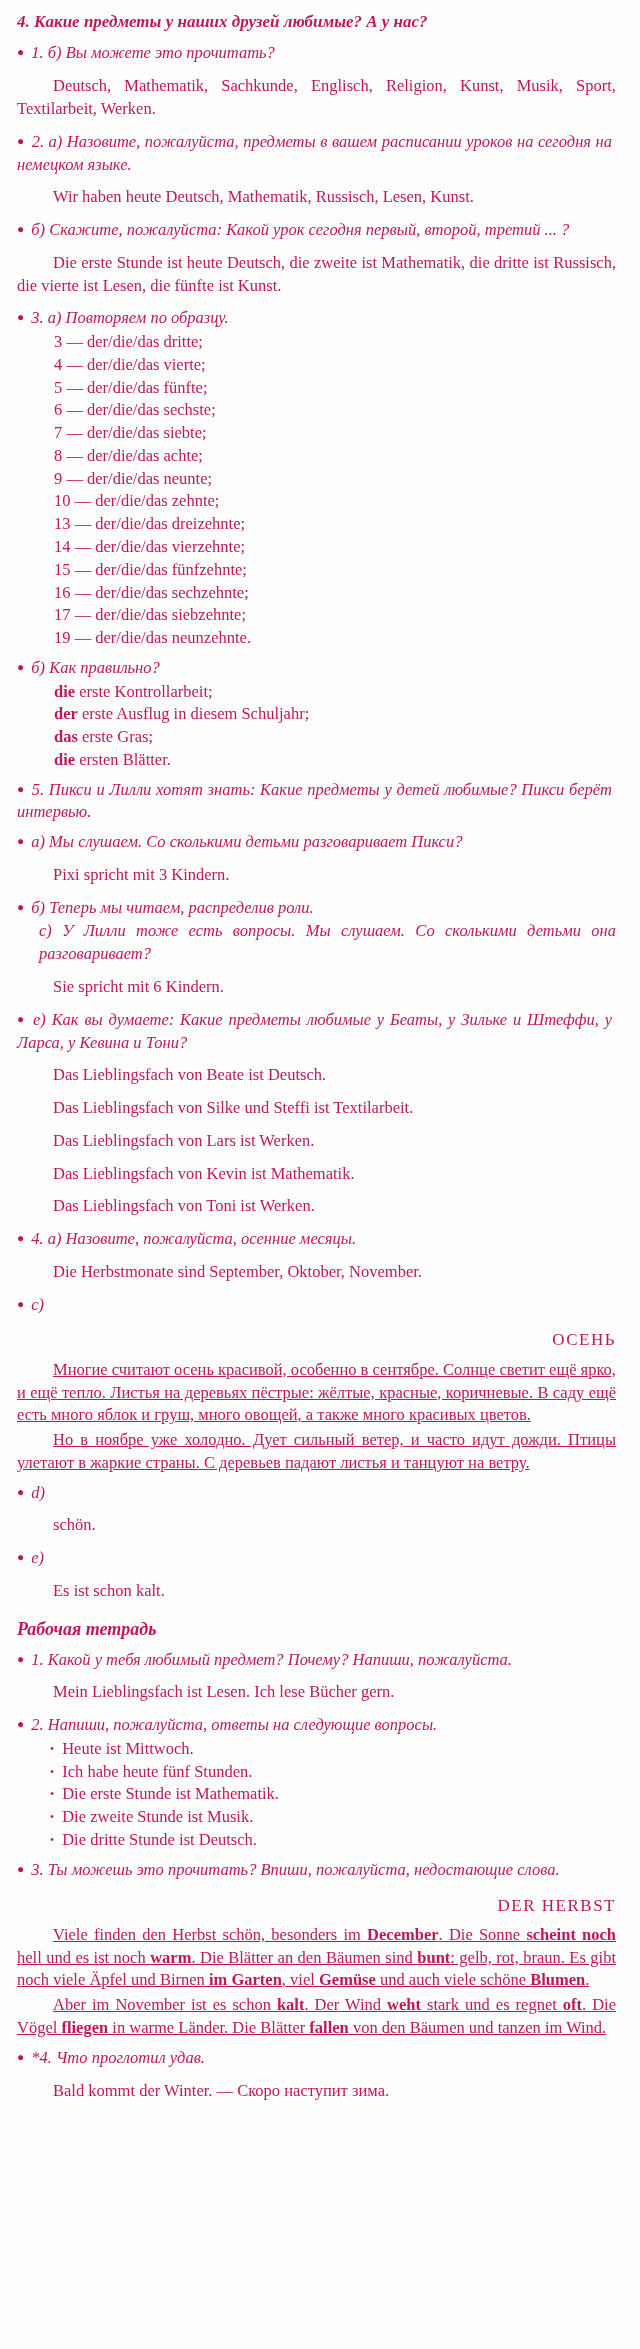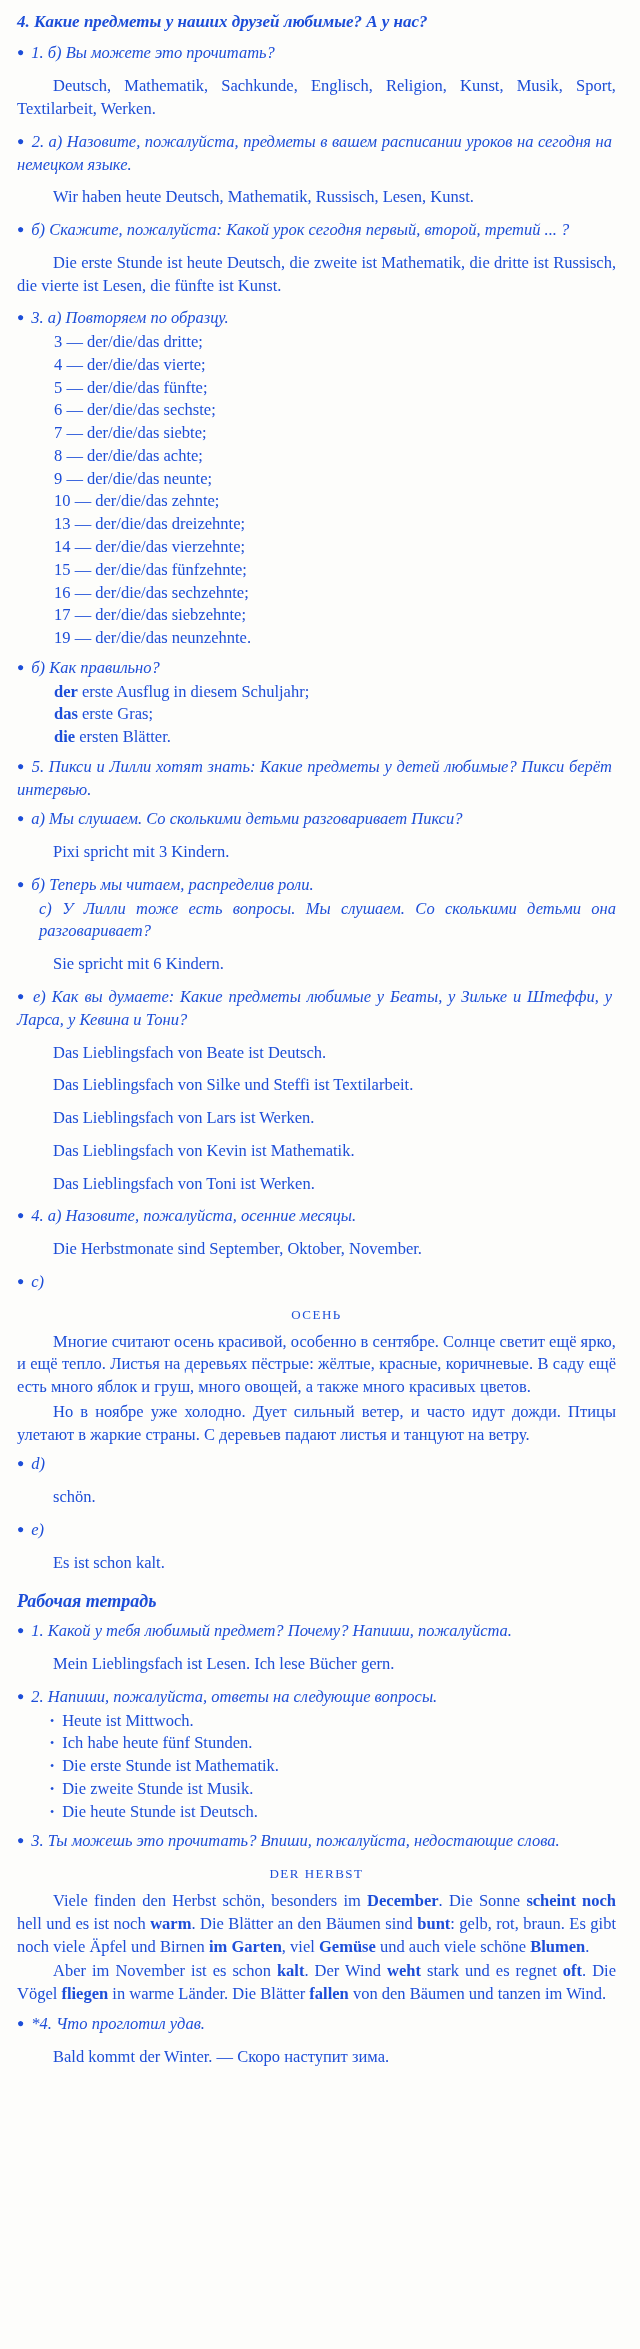--- a/index.html
+++ b/index.html
@@ -5,21 +5,21 @@
   * { box-sizing: border-box; }
   html, body { margin: 0; padding: 0; background: #ffffff; }
   .page {
     width: 640px;
     min-height: 2349px;
     padding: 10px 24px 36px 17px;
     background: #fdfdfb;
     font-family: "Liberation Serif", serif;
     font-size: 16.5px;
     line-height: 1.38;
-    color: #1d4ed8;
+    color: #be185d;
   }
   .page-title {
     font-size: 17px;
     font-weight: bold;
     font-style: italic;
     margin: 0 0 9px 0;
     text-align: justify;
   }
   .task {
     margin: 7px 4px 1px 0;
@@ -40,36 +40,37 @@
   .answer {
     margin: 10px 0;
     text-indent: 36px;
     text-align: justify;
   }
   .list-block { margin: 1px 0; }
   .list-item { margin-left: 37px; }
   .dot-item { margin-left: 33px; }
   .dot { font-size: 12px; margin-right: 8px; vertical-align: 1px; }
   .center-heading {
-    font-size: 13px;
+    font-size: 17px;
     font-weight: normal;
-    text-align: center;
+    text-align: right;
     letter-spacing: 1.5px;
     margin: 12px 0 7px 0;
   }
   .wb-heading {
     font-size: 18px;
     font-weight: bold;
     font-style: italic;
     margin: 14px 0 4px 0;
   }
   .essay-p {
     margin: 0 0 2px 0;
     text-indent: 36px;
     text-align: justify;
+    text-decoration: underline;
   }
   b { font-weight: bold; }
 </style>
 </head>
 <body>
 
 <div class="page">
 
   <h1 class="page-title">4. Какие предметы у наших друзей любимые? А у нас?</h1>
 
@@ -95,20 +96,21 @@
     <div class="list-item">13 — der/die/das dreizehnte;</div>
     <div class="list-item">14 — der/die/das vierzehnte;</div>
     <div class="list-item">15 — der/die/das fünfzehnte;</div>
     <div class="list-item">16 — der/die/das sechzehnte;</div>
     <div class="list-item">17 — der/die/das siebzehnte;</div>
     <div class="list-item">19 — der/die/das neunzehnte.</div>
   </div>
 
   <p class="task"><span class="bullet">●</span><span>б) Как правильно?</span></p>
   <div class="list-block">
+    <div class="list-item"><b>die</b><span> erste Kontrollarbeit;</span></div>
     <div class="list-item"><b>der</b><span> erste Ausflug in diesem Schuljahr;</span></div>
     <div class="list-item"><b>das</b><span> erste Gras;</span></div>
     <div class="list-item"><b>die</b><span> ersten Blätter.</span></div>
   </div>
 
   <p class="task"><span class="bullet">●</span><span>5. Пикси и Лилли хотят знать: Какие предметы у детей любимые? Пикси берёт интервью.</span></p>
 
   <p class="task"><span class="bullet">●</span><span>а) Мы слушаем. Со сколькими детьми разговаривает Пикси?</span></p>
   <p class="answer">Pixi spricht mit 3 Kindern.</p>
 
@@ -144,21 +146,21 @@
 
   <p class="task"><span class="bullet">●</span><span>1. Какой у тебя любимый предмет? Почему? Напиши, пожалуйста.</span></p>
   <p class="answer">Mein Lieblingsfach ist Lesen. Ich lese Bücher gern.</p>
 
   <p class="task"><span class="bullet">●</span><span>2. Напиши, пожалуйста, ответы на следующие вопросы.</span></p>
   <div class="list-block">
     <div class="dot-item"><span class="dot">•</span><span>Heute ist Mittwoch.</span></div>
     <div class="dot-item"><span class="dot">•</span><span>Ich habe heute fünf Stunden.</span></div>
     <div class="dot-item"><span class="dot">•</span><span>Die erste Stunde ist Mathematik.</span></div>
     <div class="dot-item"><span class="dot">•</span><span>Die zweite Stunde ist Musik.</span></div>
-    <div class="dot-item"><span class="dot">•</span><span>Die heute Stunde ist Deutsch.</span></div>
+    <div class="dot-item"><span class="dot">•</span><span>Die dritte Stunde ist Deutsch.</span></div>
   </div>
 
   <p class="task"><span class="bullet">●</span><span>3. Ты можешь это прочитать? Впиши, пожалуйста, недостающие слова.</span></p>
 
   <h2 class="center-heading">DER HERBST</h2>
   <p class="essay-p">Viele finden den Herbst schön, besonders im <b>December</b>. Die Sonne <b>scheint noch</b> hell und es ist noch <b>warm</b>. Die Blätter an den Bäumen sind <b>bunt</b>: gelb, rot, braun. Es gibt noch viele Äpfel und Birnen <b>im Garten</b>, viel <b>Gemüse</b> und auch viele schöne <b>Blumen</b>.</p>
   <p class="essay-p">Aber im November ist es schon <b>kalt</b>. Der Wind <b>weht</b> stark und es regnet <b>oft</b>. Die Vögel <b>fliegen</b> in warme Länder. Die Blätter <b>fallen</b> von den Bäumen und tanzen im Wind.</p>
 
   <p class="task"><span class="bullet">●</span><span>*4. Что проглотил удав.</span></p>
   <p class="answer">Bald kommt der Winter. — Скоро наступит зима.</p>

